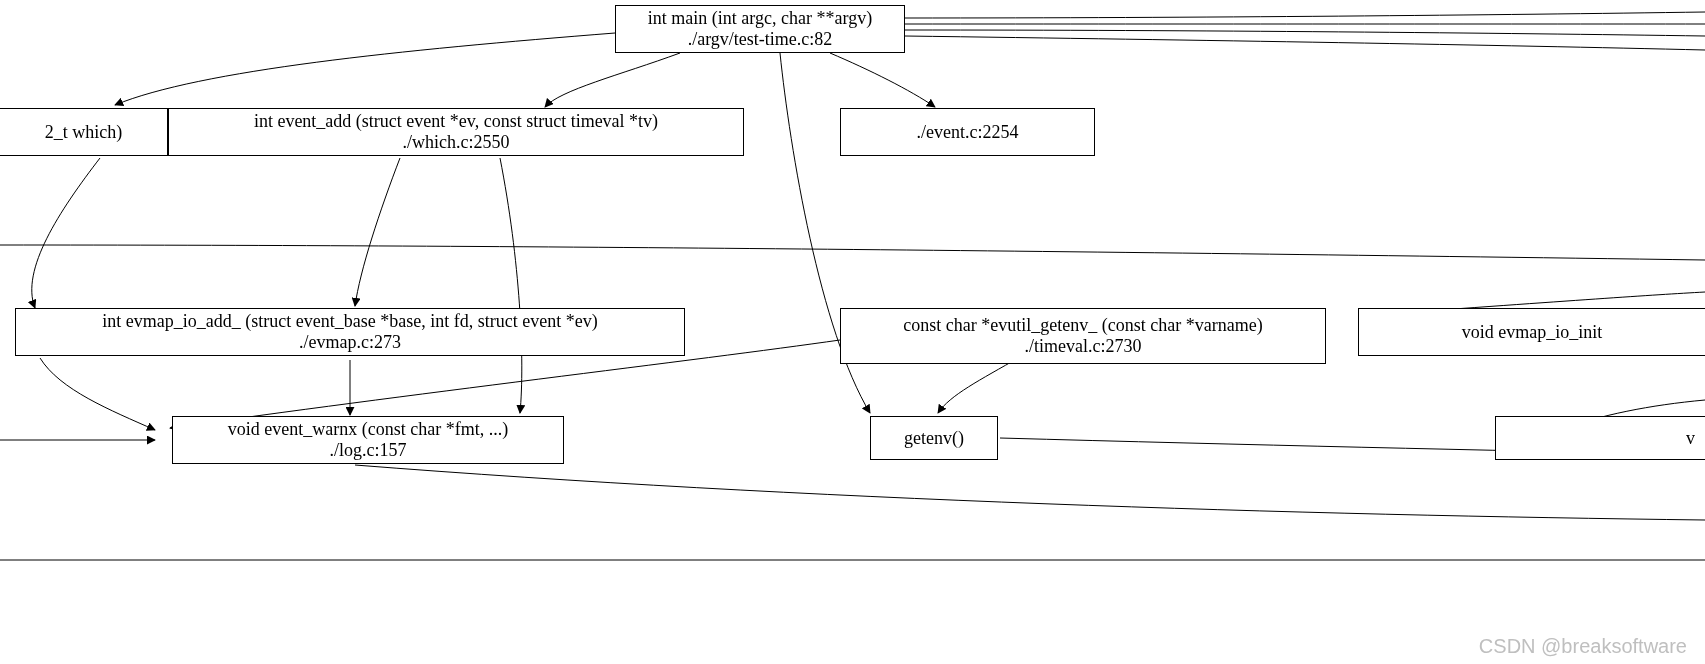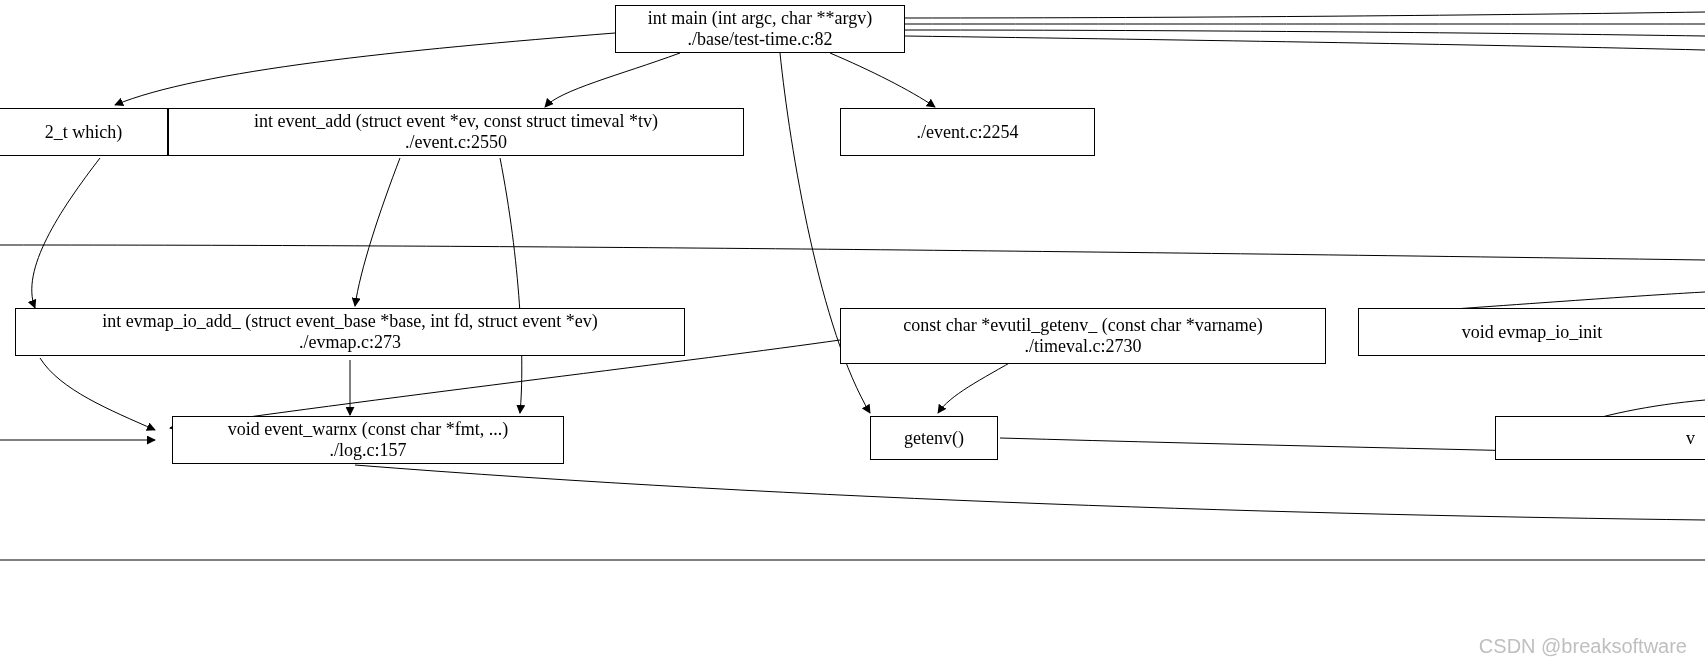--- a/index.html
+++ b/index.html
@@ -58,30 +58,30 @@
     <path d="M0 560 L1705 560"></path>
 
     <path d="M0 440 L155 440" marker-end="url(#ah)"></path>
 
     <path d="M1705 400 C1650 405 1600 415 1560 430" marker-end="url(#ah)"></path>
   </g>
 </svg>
 
 <div class="node" style="left:615px;top:5px;width:290px;height:48px">
   <div class="sig">int main (int argc, char **argv)</div>
-  <div class="loc">./base/test-time.c:82</div>
+  <div class="loc">./argv/test-time.c:82</div>
 </div>
 
 <div class="node" style="left:0px;top:108px;width:168px;height:48px;border-left:none">
   <div class="sig">2_t which)</div>
 </div>
 
 <div class="node" style="left:168px;top:108px;width:576px;height:48px">
   <div class="sig">int event_add (struct event *ev, const struct timeval *tv)</div>
-  <div class="loc">./event.c:2550</div>
+  <div class="loc">./which.c:2550</div>
 </div>
 
 <div class="node" style="left:840px;top:108px;width:255px;height:48px">
   <div class="loc">./event.c:2254</div>
 </div>
 
 <div class="node" style="left:15px;top:308px;width:670px;height:48px">
   <div class="sig">int evmap_io_add_ (struct event_base *base, int fd, struct event *ev)</div>
   <div class="loc">./evmap.c:273</div>
 </div>

